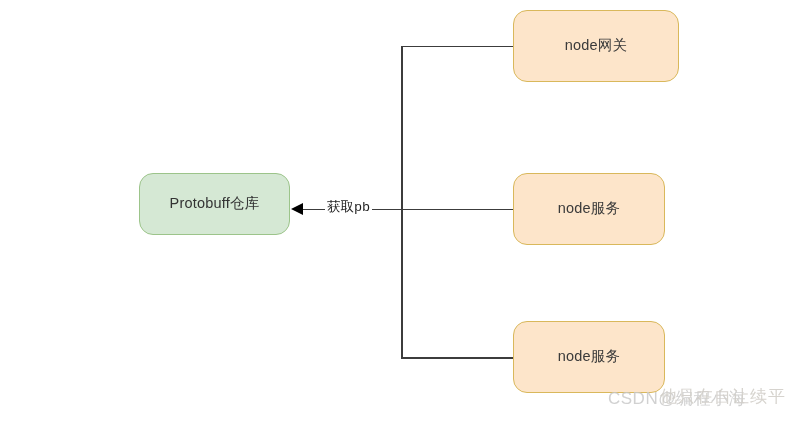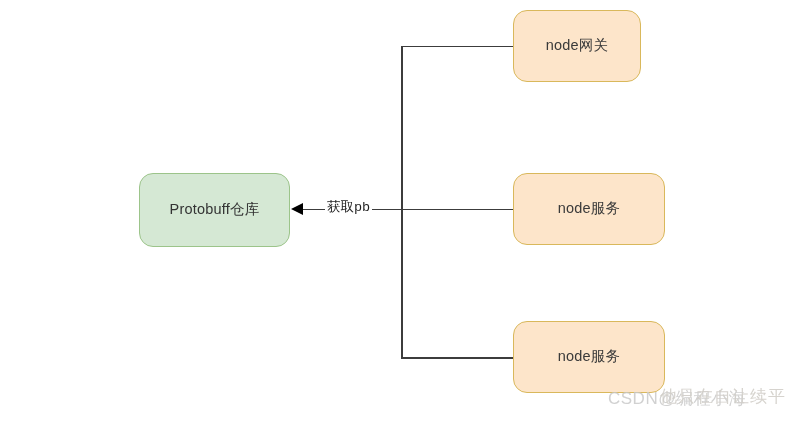--- a/index.html
+++ b/index.html
@@ -92,33 +92,33 @@
   <div class="edge edge-h" style="left:401px; top:45.5px; width:113px;"></div>
 
   <div class="edge edge-h" style="left:299px; top:208.5px; width:215px;"></div>
 
   <div class="edge edge-h" style="left:401px; top:357px; width:113px;"></div>
 
   <div class="arrow-head" style="left:291px; top:203px;"></div>
 
   <div class="edge-label" style="left:325px; top:201px;font-family:Liberation Mono, monospace;">获取pb</div>
 
-  <div class="node node-orange" style="left:513px; top:10px; width:128px; height:72px;">
+  <div class="node node-orange" style="left:513px; top:10px; width:166px; height:72px;">
     <span>node网关</span>
   </div>
 
   <div class="node node-orange" style="left:513px; top:173px; width:152px; height:72px;">
     <span>node服务</span>
   </div>
 
   <div class="node node-orange" style="left:513px; top:321px; width:152px; height:72px;">
     <span>node服务</span>
   </div>
 
-  <div class="node node-green" style="left:139px; top:173px; width:151px; height:74px;">
+  <div class="node node-green" style="left:139px; top:173px; width:151px; height:62px;">
     <span>Protobuff仓库</span>
   </div>
 
   <div class="watermark" style="left:608px; top:387px;">
     <span>CSDN@</span><span>编程小海</span>
   </div>
 
   <div class="watermark-b" style="left:660px; top:385px;">他只在自让续平</div>
 
 </div>

